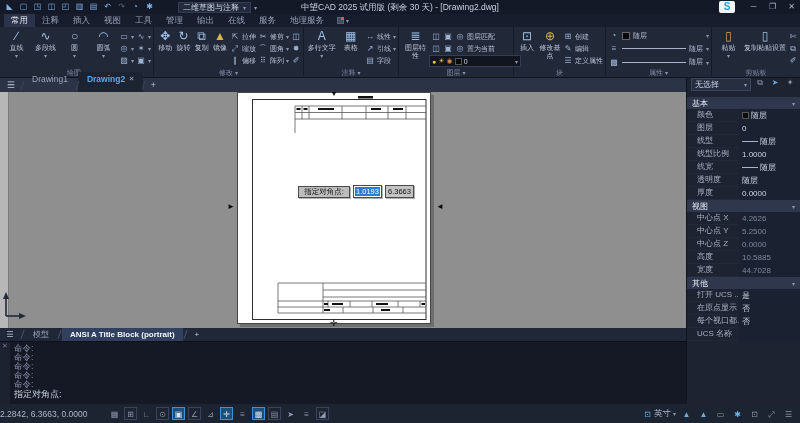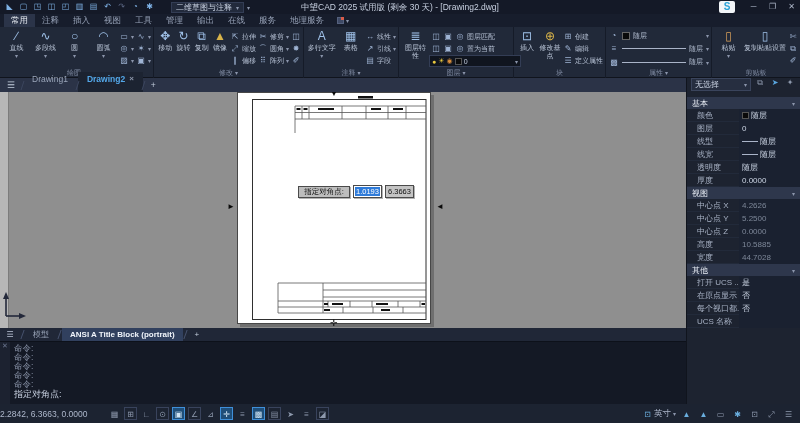--- a/index.html
+++ b/index.html
@@ -4,21 +4,21 @@
 <style>
 *{margin:0;padding:0;box-sizing:border-box}
 html,body{width:800px;height:423px;overflow:hidden;background:#10141d;font-family:"Liberation Sans",sans-serif}
 #root{position:absolute;left:0;top:0;width:800px;height:423px;background:#1b2130;overflow:hidden}
 i{font-style:normal}
 
 .titlebar{position:absolute;left:0;top:0;width:800px;height:14px;background:#141927;color:#a9b3c7;font-size:8px;display:flex;align-items:center}
 .qat{display:flex;align-items:center;gap:3px;padding-left:4px;z-index:2}
 .qicon{width:11px;text-align:center;font-size:8px;color:#7fb2e6;line-height:14px}
 .qicon.dim{color:#596480}
-.wschip{display:flex;align-items:center;gap:4px;background:#222a3c;border:1px solid #333d55;height:11px;padding:0 4px;color:#cdd6e6;margin-left:13px}
+.wschip{display:flex;align-items:center;gap:4px;background:#222a3c;border:1px solid #333d55;height:11px;padding:0 4px;color:#cdd6e6;margin-left:20px}
 .cr{font-size:6px;color:#8b95ab}
 .apptitle{position:absolute;left:0;right:0;top:0;height:14px;line-height:14px;text-align:center;color:#c6cfdf;font-size:8.5px;pointer-events:none}
 .winctl{margin-left:auto;display:flex;align-items:center;gap:2px;z-index:2}
 .zlogo{width:16px;height:12px;background:#f2f5f8;border-radius:2px;color:#2aa3d8;font-weight:bold;font-size:10px;text-align:center;line-height:12px;margin-right:8px}
 .wbtn{width:17px;text-align:center;color:#aeb8ca;font-size:8px;line-height:14px}
 
 .menubar{position:absolute;left:0;top:14px;width:800px;height:13px;background:#171d2c;display:flex;align-items:center;font-size:8.5px;color:#96a1b6;padding-left:4px}
 .mtab{padding:0 7px;height:13px;line-height:13px}
 .mtab.active{background:#2b3449;color:#eef2f8}
 .maddon{display:flex;align-items:center;gap:2px;margin-left:6px}
@@ -88,21 +88,21 @@
 .panel{position:absolute;left:686px;top:78px;width:114px;height:326px;background:#1d2330;border-left:1px solid #10141d;font-size:8px;color:#a7b1c4}
 .phead{height:16px;display:flex;align-items:center;padding:0 5px;color:#dfe6f1;font-size:8.5px;background:#242c3d}
 .phicons{margin-left:auto;display:flex;gap:5px;color:#8b95ab;font-size:7px}
 .pselrow{height:19px;display:flex;align-items:flex-start;gap:3px;padding:0 4px}
 .pseldrop{flex:1;height:13px;background:#262e40;border:1px solid #3a445c;display:flex;align-items:center;padding:0 3px;color:#cdd6e6}
 .pseldrop .cr{margin-left:auto}
 .psbtn{width:12px;text-align:center;color:#8e99ad;font-size:8px}
 .psbtn.blue{color:#5aa7e0}
 .psec{height:12px;background:#2e374c;color:#e8edf5;display:flex;align-items:center;padding:0 5px;font-size:8px}
 .psec .cr{margin-left:auto}
-.prow{height:13px;display:flex;align-items:center;border-bottom:1px solid #222a3a}
+.prow{height:13px;display:flex;align-items:flex-start;border-bottom:1px solid #222a3a}
 .prow .pl{width:52px;padding-left:10px;white-space:nowrap;overflow:hidden}
 .prow .pvwrap{flex:1;height:13px;background:#1a2130;display:flex;align-items:center;gap:2px;padding:0 3px;color:#ccd5e4}
 .prow .pvwrap.dim{color:#7d8798}
 .prow .sw{width:7px;height:7px;background:#0a0a0a;border:1px solid #555}
 .prow .ltl{width:16px;border-top:1px solid #aab4c8}
 
 .ucs{position:absolute;left:2px;top:200px}
 </style>
 </head>
 <body>
@@ -554,20 +554,26 @@
         </span>
       </div>
     <div class="prow">
         <span class="pl">线型</span>
         <span class="pvwrap">
           <span class="ltl"></span>
           <span>随层</span>
         </span>
       </div>
     <div class="prow">
+        <span class="pl">线型比例</span>
+        <span class="pvwrap">
+          <span>1.0000</span>
+        </span>
+      </div>
+    <div class="prow">
         <span class="pl">线宽</span>
         <span class="pvwrap">
           <span class="ltl"></span>
           <span>随层</span>
         </span>
       </div>
     <div class="prow">
         <span class="pl">透明度</span>
         <span class="pvwrap">
           <span>随层</span>

